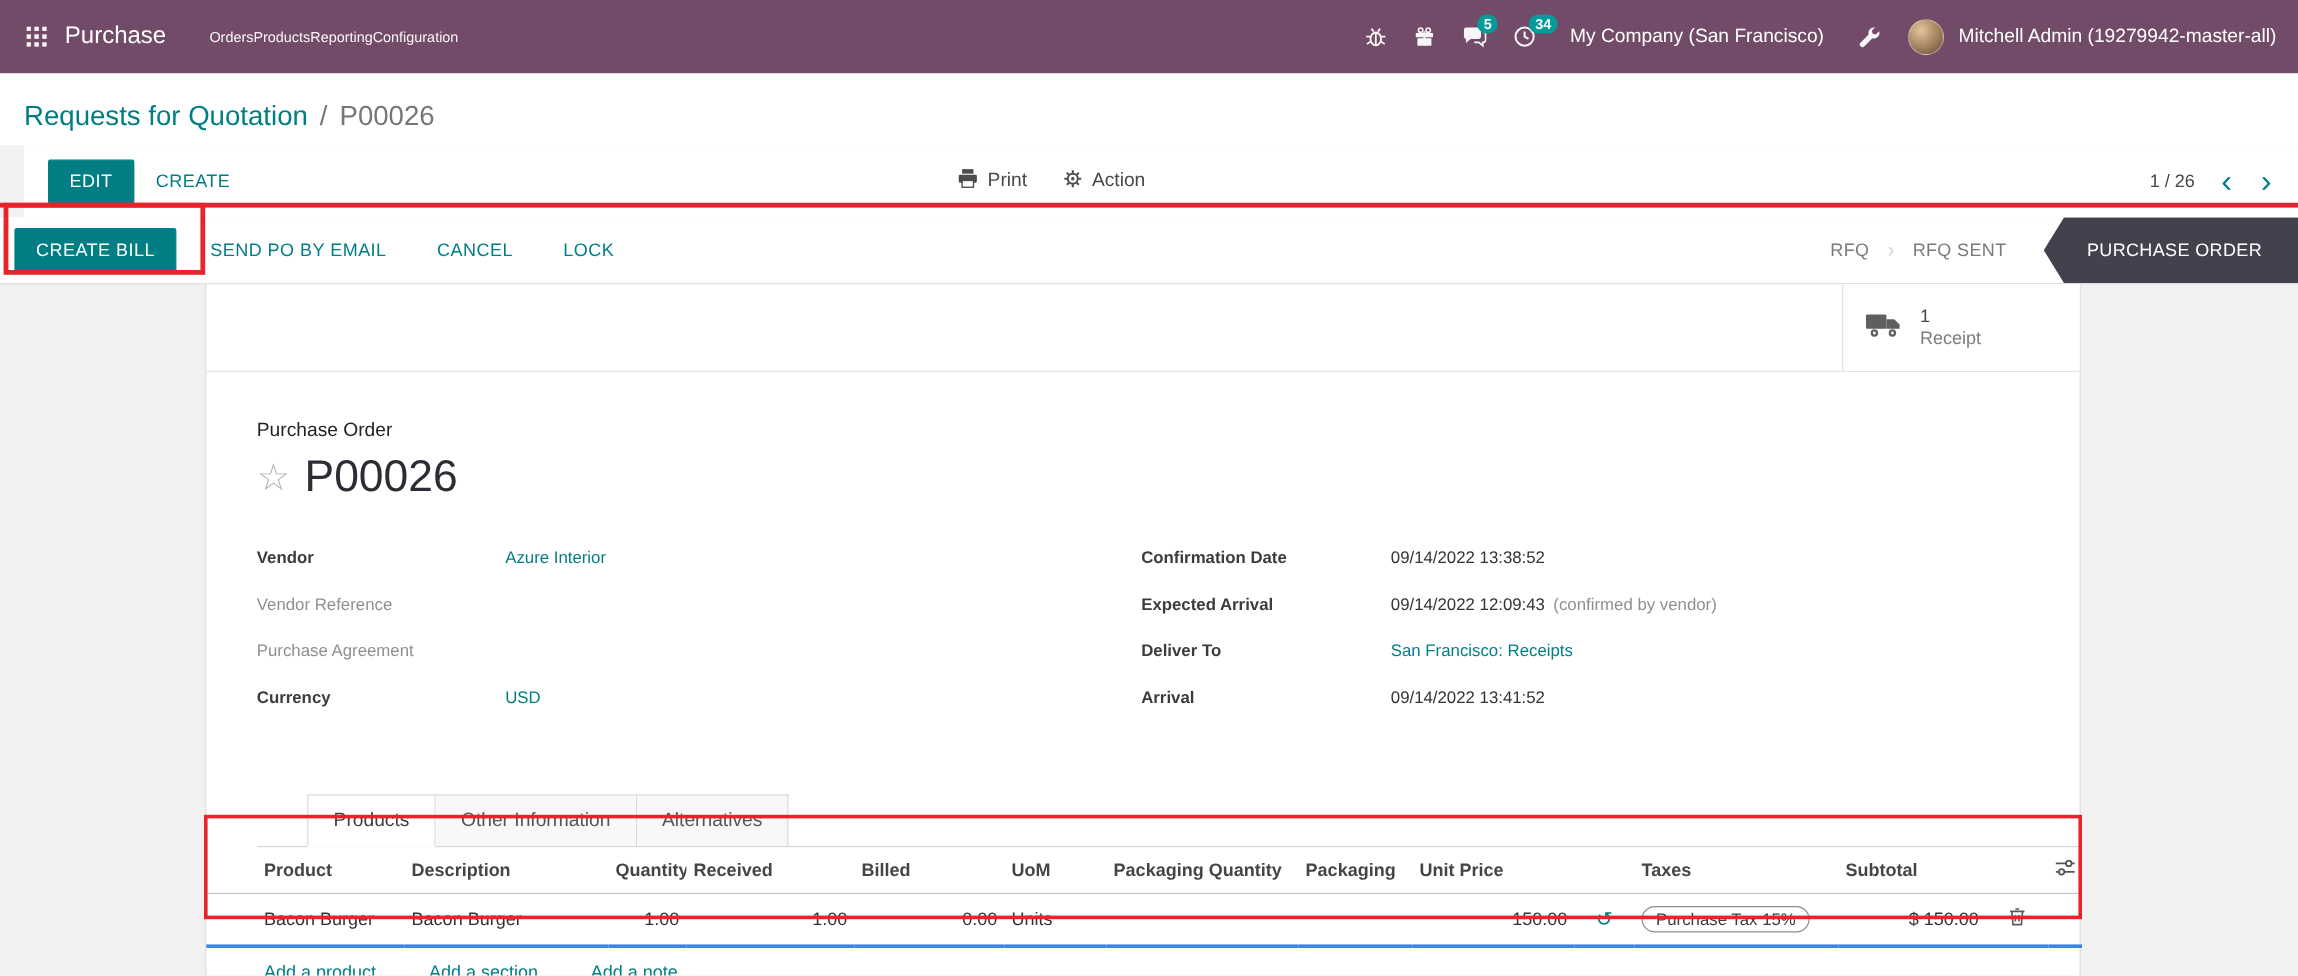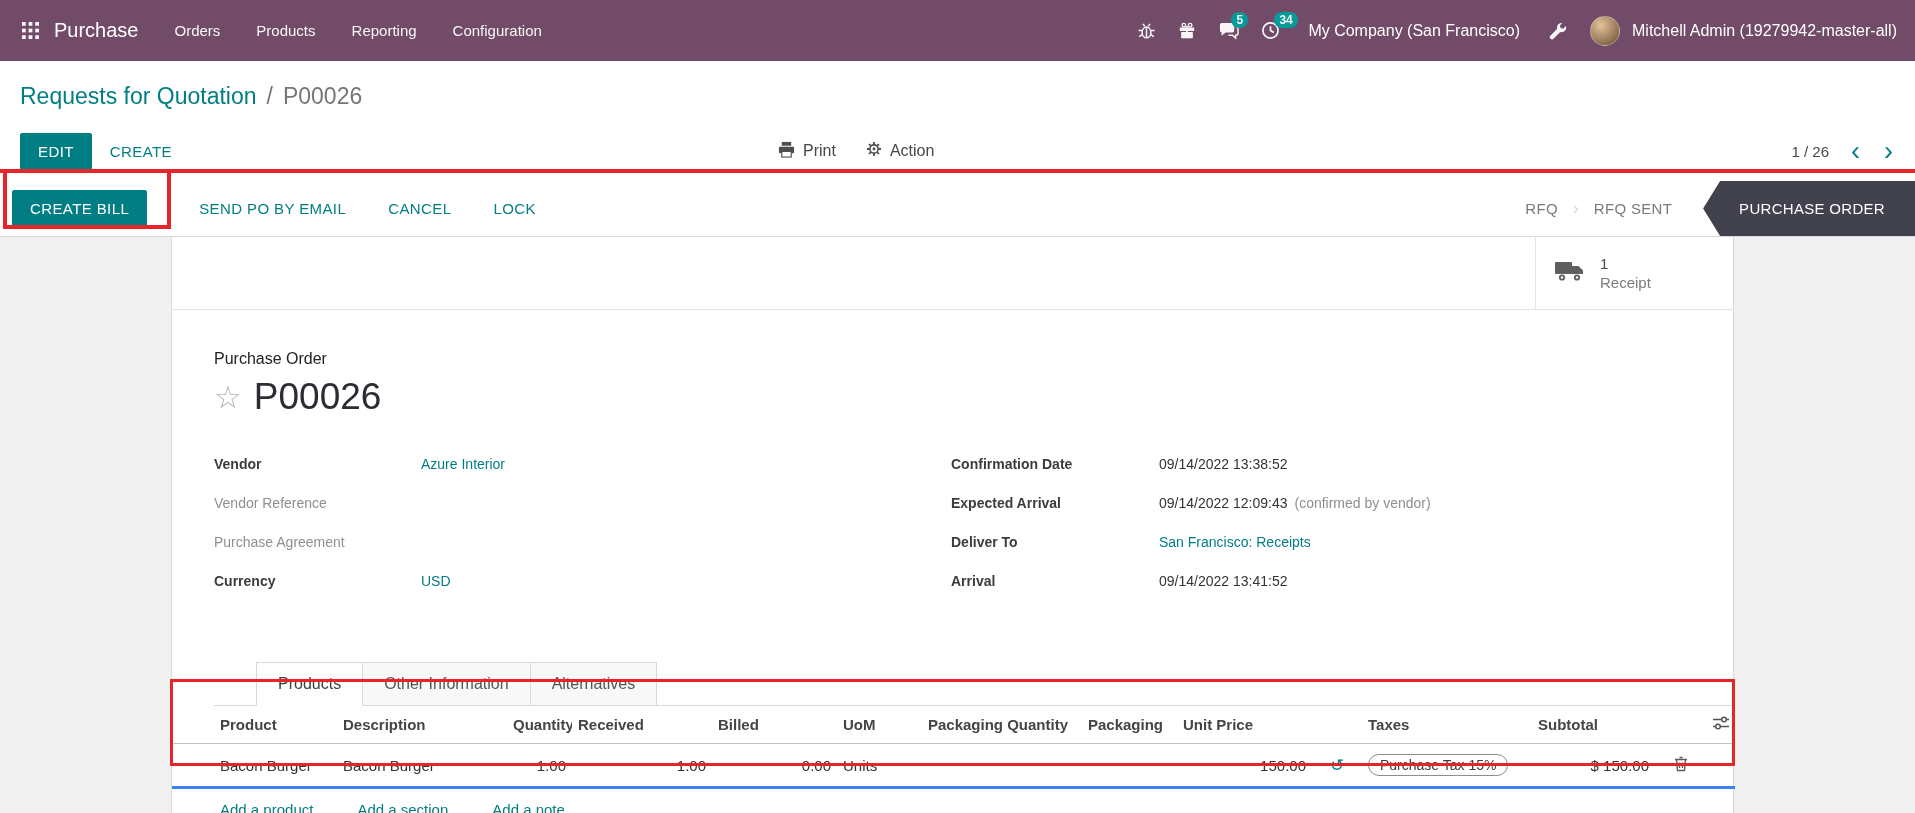--- a/index.html
+++ b/index.html
@@ -5,40 +5,40 @@
   * { margin:0; padding:0; box-sizing:border-box; }
   html,body { width:1915px; height:813px; overflow:hidden;
     font-family:"Liberation Sans", sans-serif; background:#f1f1f1; }
 
   
   .topbar { height:61px; background:#714B67; color:#fff; display:flex;
     align-items:center; padding:0 18px 0 14px; position:relative; z-index:10; }
   .tb-apps { width:32px; display:flex; align-items:center; justify-content:center;
     cursor:pointer; opacity:.95; }
   .tb-title { font-size:20px; font-weight:500; margin:0 8px 0 8px; cursor:pointer; }
-  .tb-menus { display:flex; gap:36px; margin-left:28px; font-size:15px; }
+  .tb-menus { display:flex; margin-left:28px; font-size:12px; }
   .tb-menu { cursor:pointer; opacity:.95; }
   .tb-right { margin-left:auto; display:flex; align-items:center; gap:22px; font-size:16px; }
   .tb-iconbtn { position:relative; cursor:pointer; display:flex; align-items:center; opacity:.95; }
   .tb-badge { position:absolute; top:-9px; left:13px; background:#00A09D; color:#fff;
     border-radius:9px; font-size:12px; font-weight:700; padding:1px 5px; line-height:1.2; }
   .tb-company { cursor:pointer; margin:0 6px; }
   .tb-avatar { width:30px; height:30px; border-radius:50%;
     background:radial-gradient(circle at 35% 30%, #e4c49a, #9a7a58 60%, #5d4634);
     border:1px solid rgba(255,255,255,.35); cursor:pointer; }
   .tb-user { cursor:pointer; margin-left:-10px; }
 
   
   .breadcrumb-row { background:#fff; height:60px; display:flex; align-items:center;
     gap:10px; padding:10px 20px 0; font-size:23px; }
   .bc-parent { color:#017E84; cursor:pointer; }
   .bc-sep, .bc-current { color:#767676; }
 
   .cp-row { background:#fff; height:60px; position:relative; display:flex;
-    align-items:center; padding-left:20px; }
+    align-items:center; padding-left:20px;margin-left:20px; }
   .btn-primary { background:#017E84; color:#fff; border:1px solid #017E84;
     font-size:15px; font-weight:500; letter-spacing:.4px; padding:9px 17px;
     cursor:pointer; border-radius:2px; font-family:inherit; }
   .btn-link-caps { color:#017E84; background:none; border:none; font-size:15px;
     font-weight:500; letter-spacing:.4px; padding:9px 12px; margin-left:6px;
     cursor:pointer; text-transform:uppercase; font-family:inherit; }
   .cp-center { position:absolute; left:778px; top:0; height:100%; display:flex;
     gap:30px; align-items:center; color:#474747; font-size:16px; }
   .cp-action-item { display:flex; gap:8px; align-items:center; cursor:pointer; }
   .cp-pager { position:absolute; right:20px; top:0; height:100%; display:flex;
@@ -224,21 +224,21 @@
   <div class="cp-pager">
     <span>1 / 26</span>
     <span class="pager-arrow">‹</span>
     <span class="pager-arrow">›</span>
   </div>
 </div>
 
 <div class="statusbar">
   <div class="sb-buttons">
     <button class="btn-primary">CREATE BILL</button>
-    <button class="btn-link-caps" style="margin-left:28px">SEND PO BY EMAIL</button>
+    <button class="btn-link-caps" style="margin-left:4px">SEND PO BY EMAIL</button>
     <button class="btn-link-caps">CANCEL</button>
     <button class="btn-link-caps">LOCK</button>
   </div>
   <div class="sb-status">
     <span class="sb-state">RFQ</span>
     <span class="sb-sep">›</span>
     <span class="sb-state">RFQ SENT</span>
     <span class="sb-state-active">PURCHASE ORDER</span>
   </div>
 </div>

